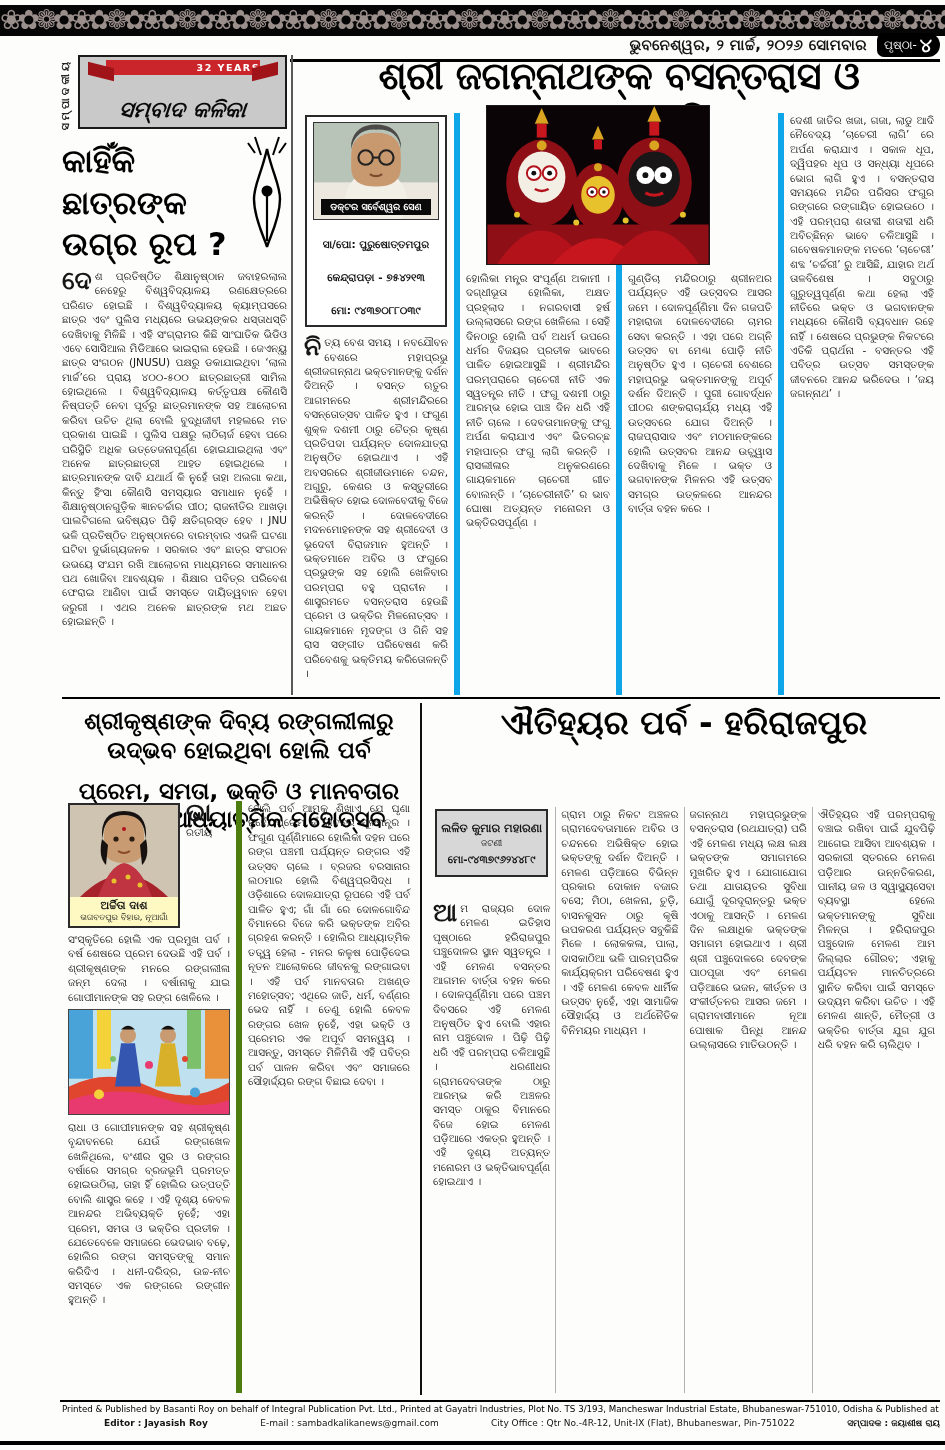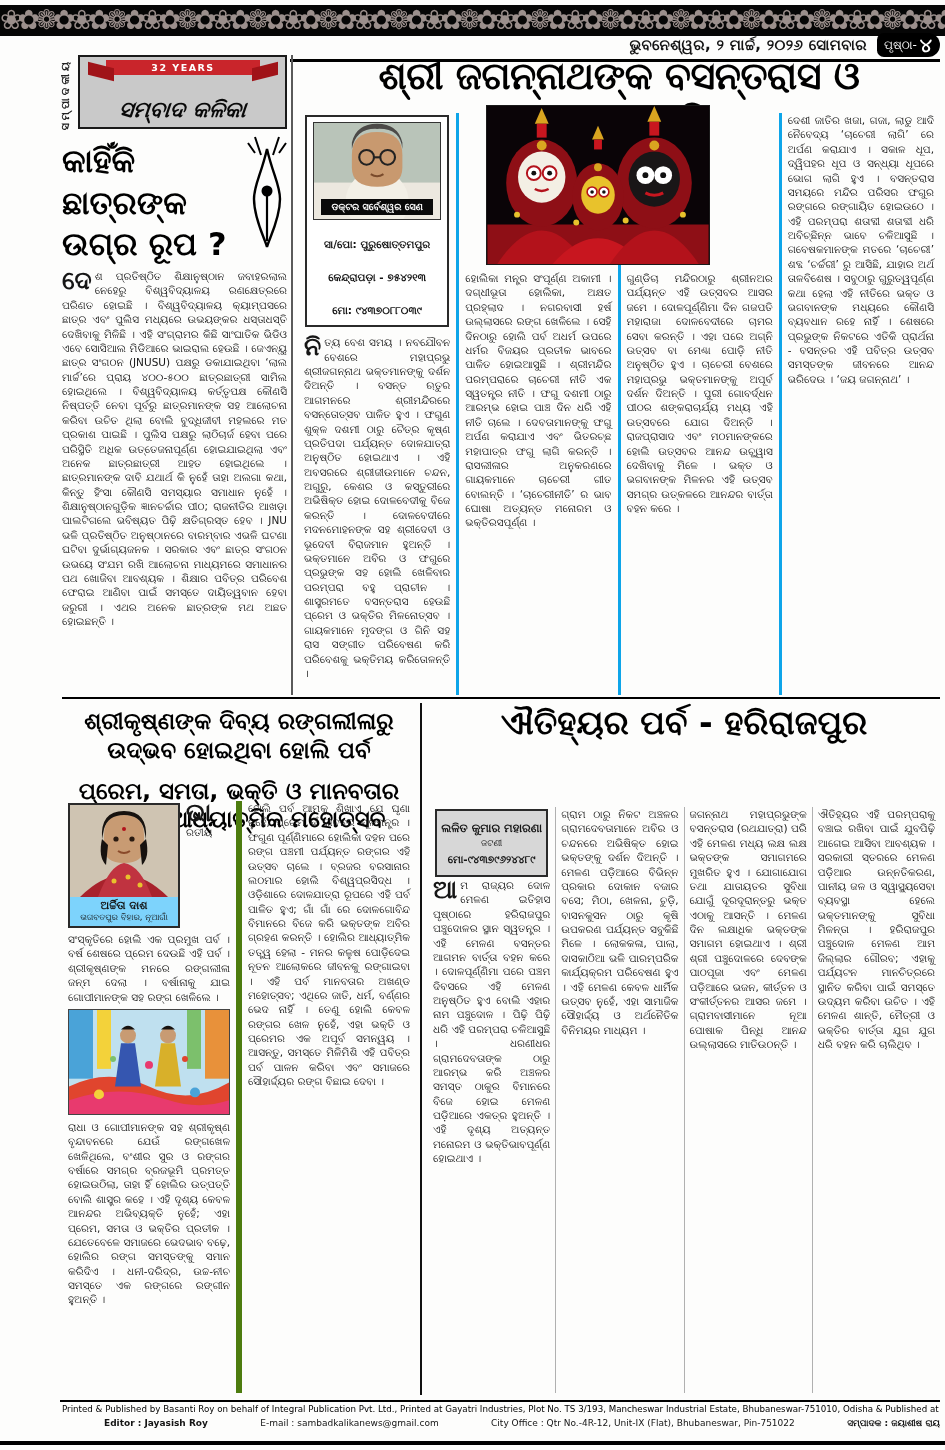--- a/index.html
+++ b/index.html
@@ -20,37 +20,37 @@
   .page-badge .lbl { font-size:12px; font-weight:normal; }
   .page-badge .num { font-size:19px; font-weight:bold; line-height:1; }
   .date-rule { position:absolute; top:59px; left:290px; width:650px; height:3px; background:#000; }
 
   
   .editorial { position:absolute; left:62px; top:55px; width:227px; height:640px; }
   .vlabel { position:absolute; left:-3px; top:4px; writing-mode:vertical-rl; transform:rotate(180deg);
     font-size:11px; font-weight:bold; letter-spacing:3px; color:#222; }
   .masthead { position:absolute; left:16px; top:0; width:209px; height:74px; background:#c9c9c9; border:2px solid #1a1a1a; }
   .ribbon { position:absolute; top:3px; left:26px; width:154px; height:15px; background:#c9252b; color:#fff;
-    font-size:9.5px; font-weight:bold; text-align:center; line-height:15px; letter-spacing:1.5px; }
+    font-size:9.5px; font-weight:bold; text-align:right; line-height:15px; letter-spacing:1.5px; }
   .ribbon:before, .ribbon:after { content:""; position:absolute; top:5px; width:26px; height:13px; background:#a01318; }
   .ribbon:before { left:-18px; transform:skewY(14deg); }
   .ribbon:after  { right:-18px; transform:skewY(-14deg); }
   .logo-script { position:absolute; bottom:5px; left:0; width:100%; text-align:center;
     font-family:"DejaVu Serif", serif; font-style:italic; font-weight:bold; font-size:22px; transform:skewX(-5deg); color:#090909; }
   .ed-head { position:absolute; left:0; top:86px; width:188px; font-weight:bold; font-size:32px; line-height:1.3; color:#000; }
   .pen { position:absolute; right:0; top:80px; width:44px; height:118px; }
   .ed-body { position:absolute; left:0; top:214px; width:225px; height:424px; overflow:hidden; }
 
   .vrule1 { position:absolute; left:291px; top:55px; width:2px; height:640px; background:#5a5a5a; }
 
   
   .main-art { position:absolute; left:298px; top:55px; width:642px; height:640px; }
   .main-head { font-size:38px; font-weight:bold; text-align:center; line-height:1.15; letter-spacing:-0.5px; color:#000; }
   .main-cols { position:absolute; left:0; top:58px; width:642px; height:582px; display:flex; }
-  .mcol { flex:1; padding:0 6px; overflow:hidden; border-left:3px solid #0ea5e9; }
+  .mcol { flex:1; padding:0 6px; overflow:hidden; border-left:6px solid #0ea5e9; }
   .mcol:first-child { border-left:none; }
   .img-spacer { height:158px; }
   .jagannath { position:absolute; left:188px; top:50px; width:224px; height:160px; border:1px solid #1a1a1a; background:#0a0407; }
 
   .authorbox { border:2px solid #2a2a2a; padding:5px 6px 7px; margin:2px 1px 8px; background:#fff; }
   .photoframe { border:1px solid #333; position:relative; height:98px; overflow:hidden; background:#b9c4b9; }
   .nameband { position:absolute; bottom:4px; left:7px; right:7px; background:#0a0a0a; color:#fff;
     font-size:9.5px; font-weight:bold; text-align:center; padding:2px 0; }
   .addr { font-size:10.5px; font-weight:bold; text-align:center; margin-top:17px; line-height:1.5; }
 
@@ -60,36 +60,36 @@
 
   .section-rule { position:absolute; left:62px; top:697px; width:878px; height:2px; background:#000; }
 
   
   .holi-art { position:absolute; left:62px; top:703px; width:354px; height:692px; }
   .holi-h1, .holi-h2 { font-size:23px; font-weight:bold; text-align:center; line-height:1.25; color:#000; }
   .holi-h1 { padding-top:4px; } .holi-h2 { margin-top:12px; }
   .holi-cols { position:absolute; left:0; top:98px; width:354px; height:592px; display:flex; }
   .hcol { flex:1; padding:0 6px; overflow:hidden; border-left:6px solid #4d7c0f; }
   .hcol:first-child { border-left:none; }
-  .photobox2 { float:left; width:112px; border:2px solid #2a2a2a; background:#7dd3fc; margin:2px 6px 4px 0; }
+  .photobox2 { float:left; width:112px; border:2px solid #2a2a2a; background:#fef9c3; margin:2px 6px 4px 0; }
   .photobox2 .pic { height:92px; overflow:hidden; background:#ded6c8; }
   .photobox2 .nm { font-size:11px; font-weight:bold; text-align:center; padding-top:2px; }
   .photobox2 .pl { font-size:8.5px; text-align:center; padding-bottom:3px; }
   .holi-img { width:100%; height:106px; border:1px solid #444; margin:5px 0; display:block; }
 
   .vrule2 { position:absolute; left:420px; top:703px; width:2px; height:692px; background:#111; }
 
   
   .mela-art { position:absolute; left:428px; top:703px; width:512px; height:692px; }
   .mela-h1, .mela-h2 { font-size:33px; font-weight:bold; text-align:center; line-height:1.2; color:#000; }
   .mela-h2 { margin-top:6px; }
   .mela-cols { position:absolute; left:0; top:104px; width:512px; height:586px; display:flex; }
   .ncol { flex:1; padding:0 5px; overflow:hidden; border-left:1px solid #b0b0b0; }
   .ncol:first-child { border-left:none; }
-  .graybox { background:#d7d7d7; border:2px solid #2a2a2a; text-align:center; padding:10px 3px 9px; margin:2px 2px 1px; }
+  .graybox { background:#d7d7d7; border:2px solid #2a2a2a; text-align:center; padding:10px 3px 9px; margin:2px 2px 24px; }
   .graybox .nm { font-size:11.5px; font-weight:bold; }
   .graybox .pl { font-size:9px; margin-top:3px; }
   .graybox .ph { font-size:10.5px; font-weight:bold; margin-top:4px; }
 
   
   .foot-rule-top { position:absolute; left:60px; top:1400px; width:880px; height:2px; background:#000; }
   .foot-line1 { position:absolute; left:62px; top:1404px; width:878px; font-size:8.7px; color:#000; white-space:nowrap; overflow:hidden; font-weight:500; }
   .foot-line2 { position:absolute; left:62px; top:1418px; width:878px; display:flex; justify-content:space-between; font-size:9px; }
   .foot-line2 .ed { font-weight:bold;padding-left:42px; }
   .foot-line2 .odia-ed { font-weight:bold; }

